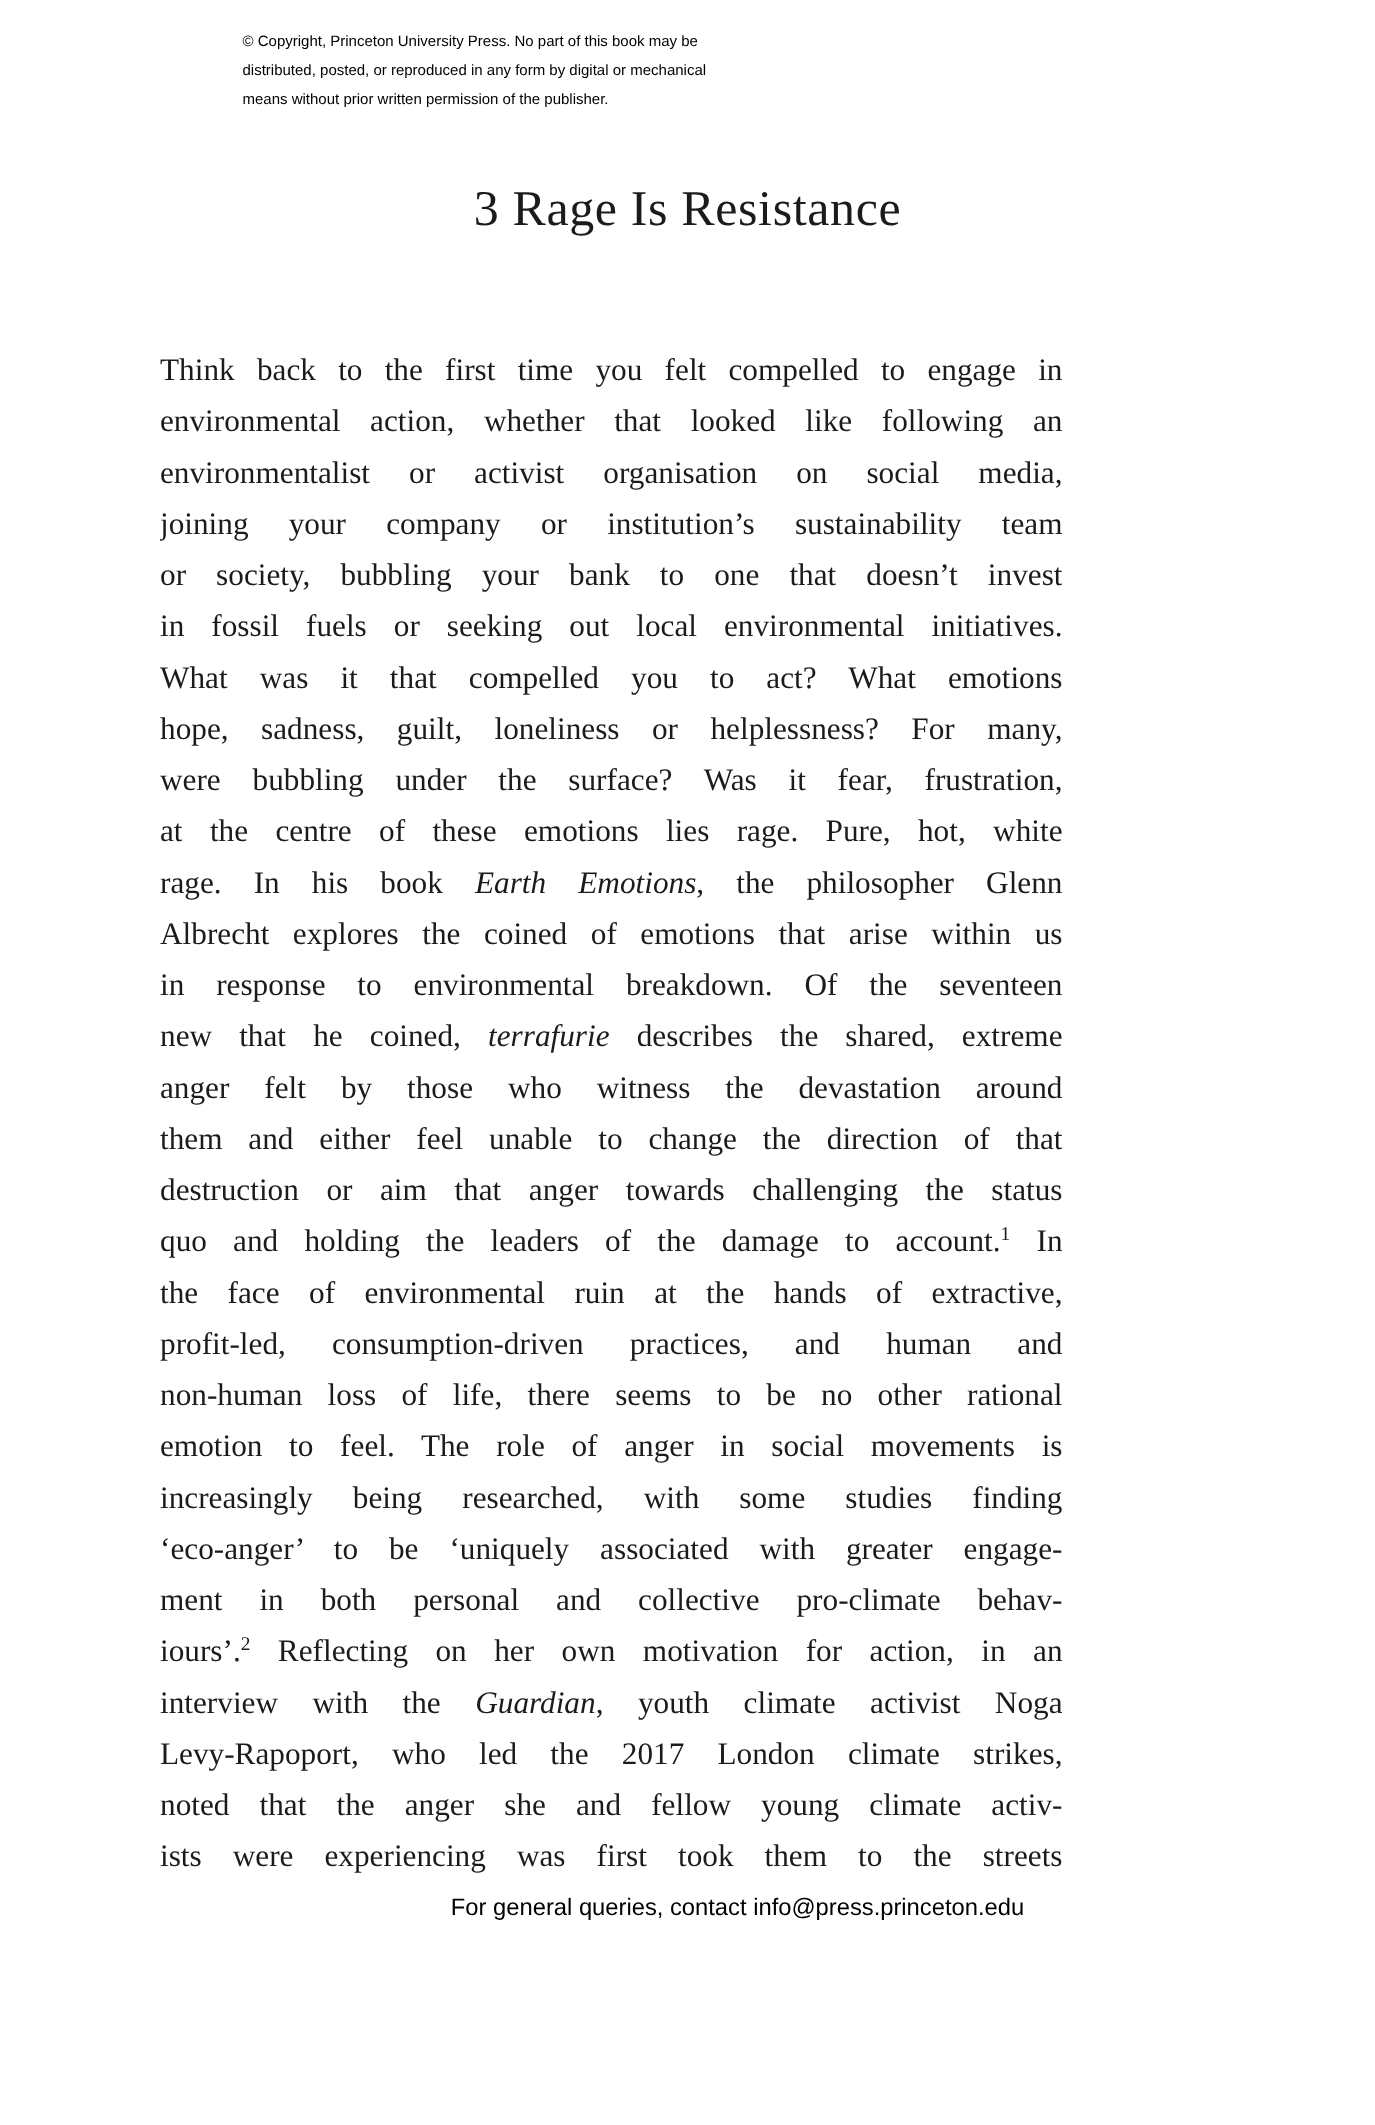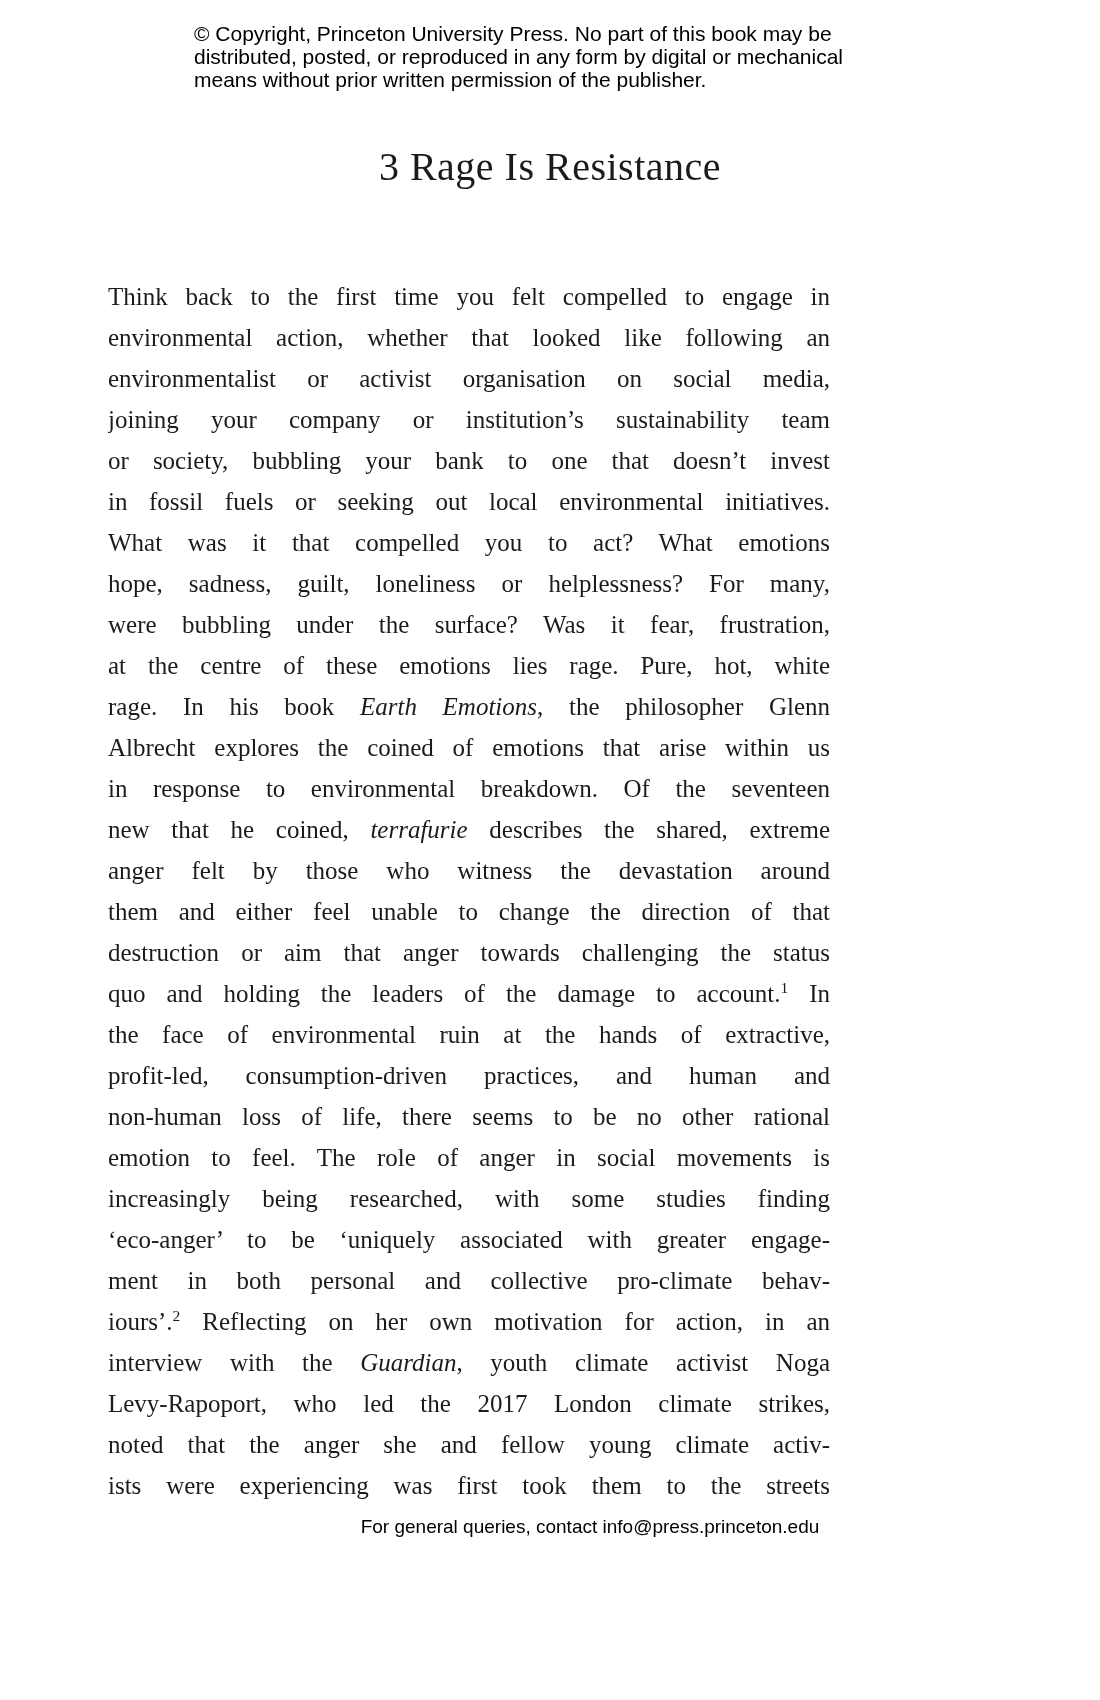--- a/index.html
+++ b/index.html
@@ -15,41 +15,41 @@
     overflow: hidden;
     font-family: "Liberation Serif", serif;
     color: #1b1b1b;
   }
   .copyright {
     position: absolute;
     top: 22px;
     left: 194px;
     width: 680px;
     font-family: "Liberation Sans", sans-serif;
-    font-size: 21px;
+    font-size: 12px;
     line-height: 23px;
     color: #000000;
     text-align: left;
   }
   .chapter-heading {
     position: absolute;
     top: 143px;
     left: 0;
     width: 100%;
     text-align: center;
     font-family: "Liberation Serif", serif;
     font-size: 40px;
     font-weight: 400;
     letter-spacing: 0.5px;
     color: #1b1b1b;
   }
   .body-text {
     position: absolute;
     top: 276px;
-    left: 108px;
+    left: 128px;
     width: 722px;
     font-family: "Liberation Serif", serif;
     font-size: 25px;
     color: #1b1b1b;
   }
   .body-line {
     height: 41px;
     line-height: 41px;
     text-align: justify;
     text-align-last: justify;

